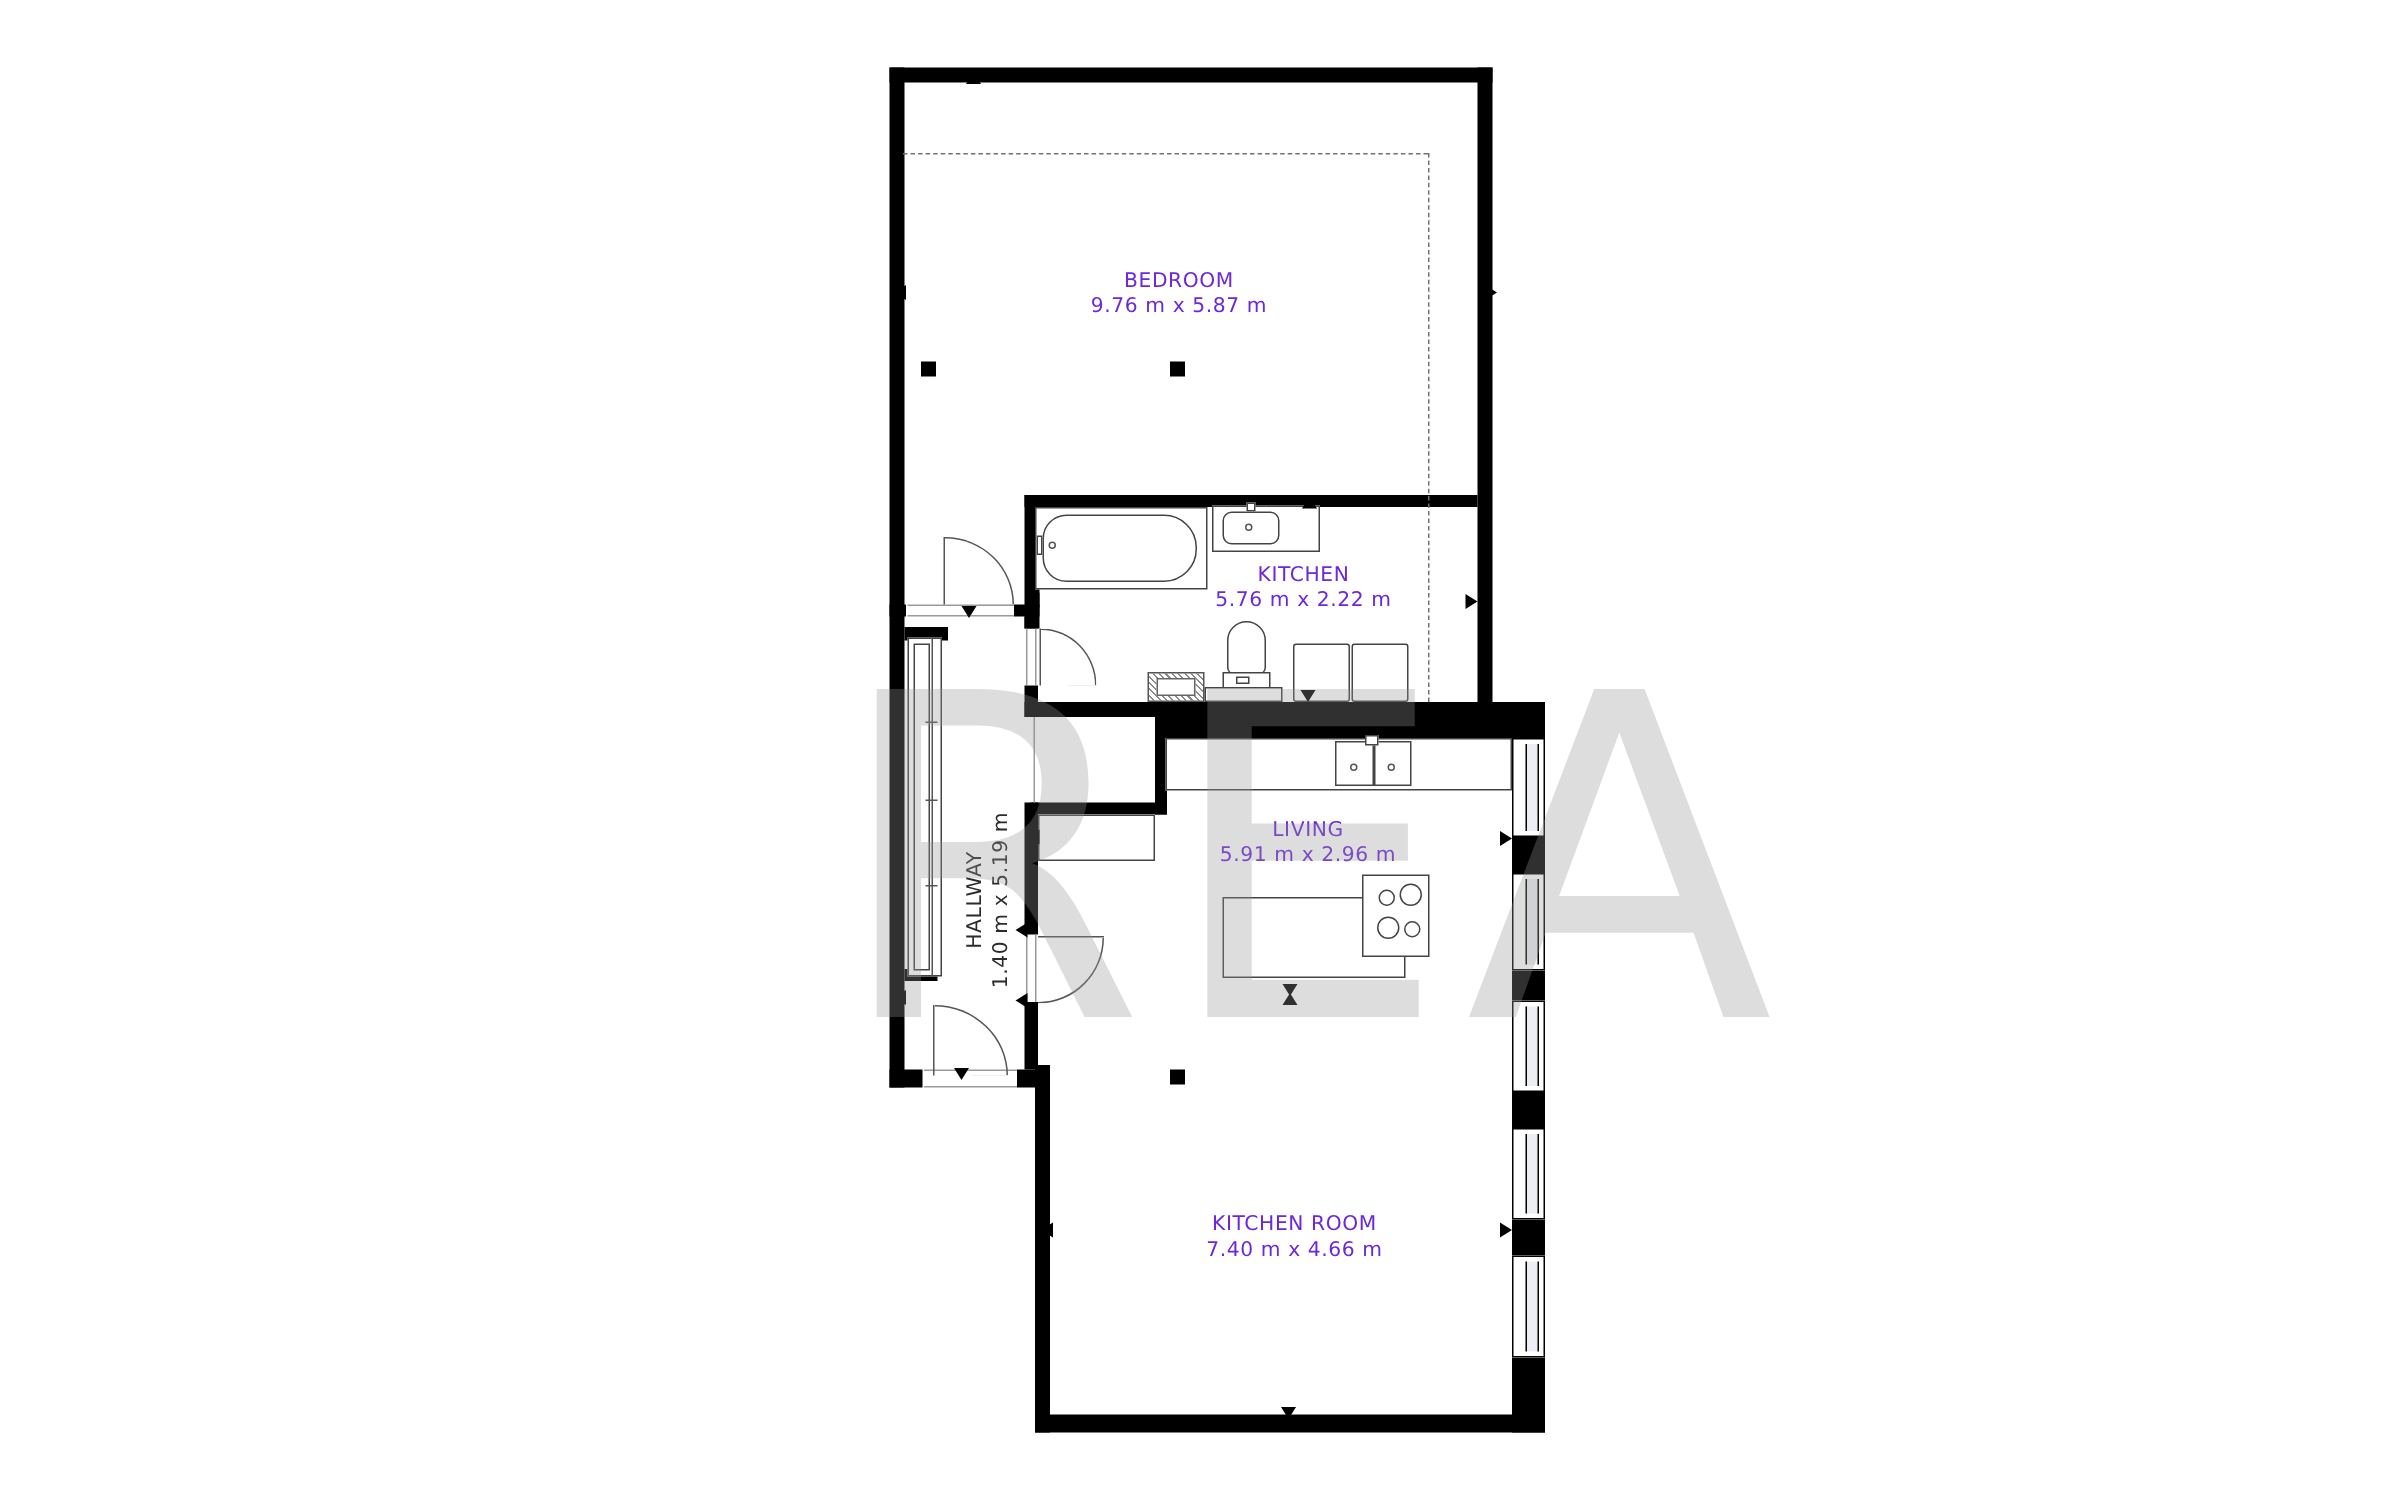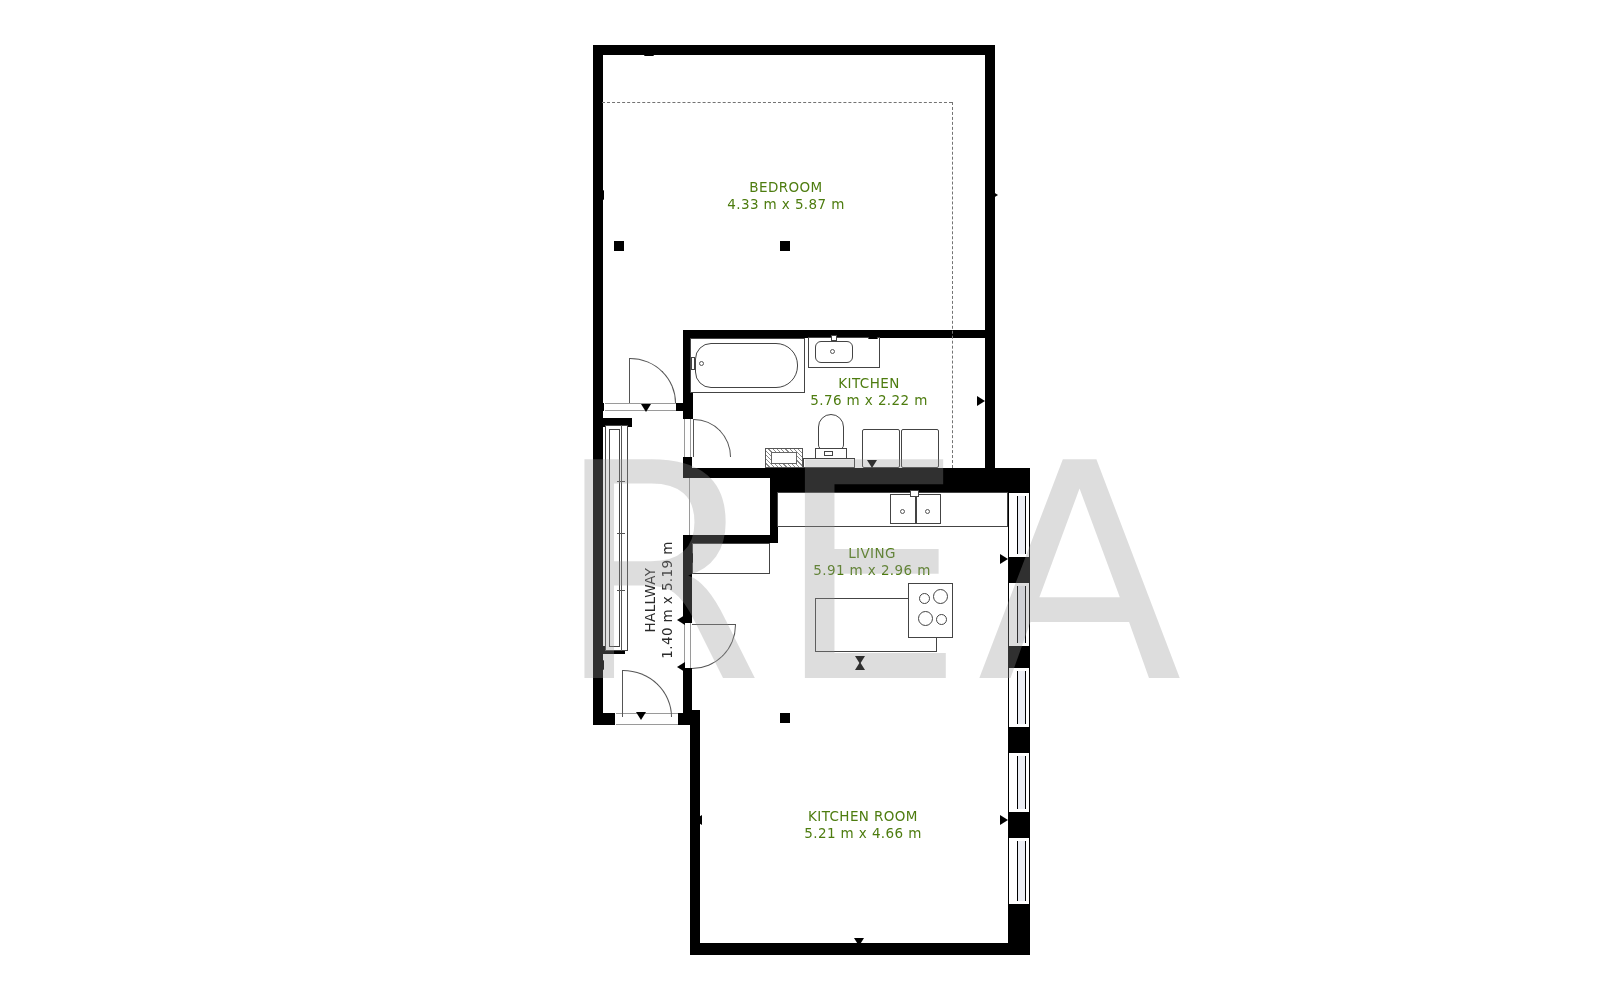--- a/index.html
+++ b/index.html
@@ -11,21 +11,21 @@
   .dash-h{position:absolute;border-top:1px dashed #737373;}
   .dash-v{position:absolute;border-left:1px dashed #737373;}
   .fx{position:absolute;border:1px solid #444;background:#fff;box-sizing:border-box;}
   .thin{position:absolute;background:#9a9a9a;}
   .arc{position:absolute;box-sizing:border-box;}
   .arc.tr{border-top:1px solid #555;border-right:1px solid #555;border-top-right-radius:100% 100%;}
   .arc.br{border-bottom:1px solid #555;border-right:1px solid #555;border-bottom-right-radius:100% 100%;}
   .leaf{position:absolute;background:#555;}
   .window{position:absolute;left:1008px;width:22px;border:1px solid #000;background:#fff;box-sizing:border-box;}
   .glass{position:absolute;left:1017px;width:9px;border-left:1px solid #000;border-right:1px solid #000;background:#eceef4;box-sizing:border-box;}
-  .label{position:absolute;text-align:center;color:#4d7c0f;font-size:13.5px;line-height:16.5px;letter-spacing:.4px;transform:translateX(-50%);white-space:nowrap;}
+  .label{position:absolute;text-align:center;color:#6d28d9;font-size:13.5px;line-height:16.5px;letter-spacing:.4px;transform:translateX(-50%);white-space:nowrap;}
   .label-v{position:absolute;text-align:center;color:#2b2b2b;font-size:13.5px;line-height:17px;letter-spacing:.4px;transform:translate(-50%,-50%) rotate(-90deg);white-space:nowrap;}
   .tu{position:absolute;width:0;height:0;border-left:5px solid transparent;border-right:5px solid transparent;border-bottom:8px solid #000;}
   .td{position:absolute;width:0;height:0;border-left:5px solid transparent;border-right:5px solid transparent;border-top:8px solid #000;}
   .tl{position:absolute;width:0;height:0;border-top:5px solid transparent;border-bottom:5px solid transparent;border-right:8px solid #000;}
   .tr-m{position:absolute;width:0;height:0;border-top:5px solid transparent;border-bottom:5px solid transparent;border-left:8px solid #000;}
   .circle{position:absolute;border:1px solid #444;border-radius:50%;background:#fff;box-sizing:border-box;}
   .dot{position:absolute;width:5px;height:5px;border:1px solid #555;border-radius:50%;box-sizing:border-box;}
   .hatch{position:absolute;border:1px solid #555;box-sizing:border-box;
          background:repeating-linear-gradient(45deg,#fff 0 2px,#8a8a8a 2px 3px);}
   .watermark{position:absolute;left:555px;top:430px;width:720px;height:290px;
@@ -160,34 +160,34 @@
   <div class="tl" style="left:596px;top:660px;"></div>
   <div class="tl" style="left:677px;top:615px;"></div>
   <div class="tl" style="left:677px;top:662px;"></div>
   <div class="td" style="left:636px;top:712px;"></div>
   <div class="tl" style="left:694px;top:815px;"></div>
   <div class="tr-m" style="left:1000px;top:815px;"></div>
   <div class="td" style="left:854px;top:938px;"></div>
 
   <div class="label" style="left:786px;top:179px;">
     <div>BEDROOM</div>
-    <div>4.33 m x 5.87 m</div>
+    <div>9.76 m x 5.87 m</div>
   </div>
   <div class="label" style="left:869px;top:375px;">
     <div>KITCHEN</div>
     <div>5.76 m x 2.22 m</div>
   </div>
   <div class="label" style="left:872px;top:545px;">
     <div>LIVING</div>
     <div>5.91 m x 2.96 m</div>
   </div>
   <div class="label-v" style="left:659px;top:600px;">
     <div>HALLWAY</div>
     <div>1.40 m x 5.19 m</div>
   </div>
   <div class="label" style="left:863px;top:808px;">
     <div>KITCHEN ROOM</div>
-    <div>5.21 m x 4.66 m</div>
+    <div>7.40 m x 4.66 m</div>
   </div>
 
   <div class="watermark">REA</div>
 
 </div>
 
 </body></html>

